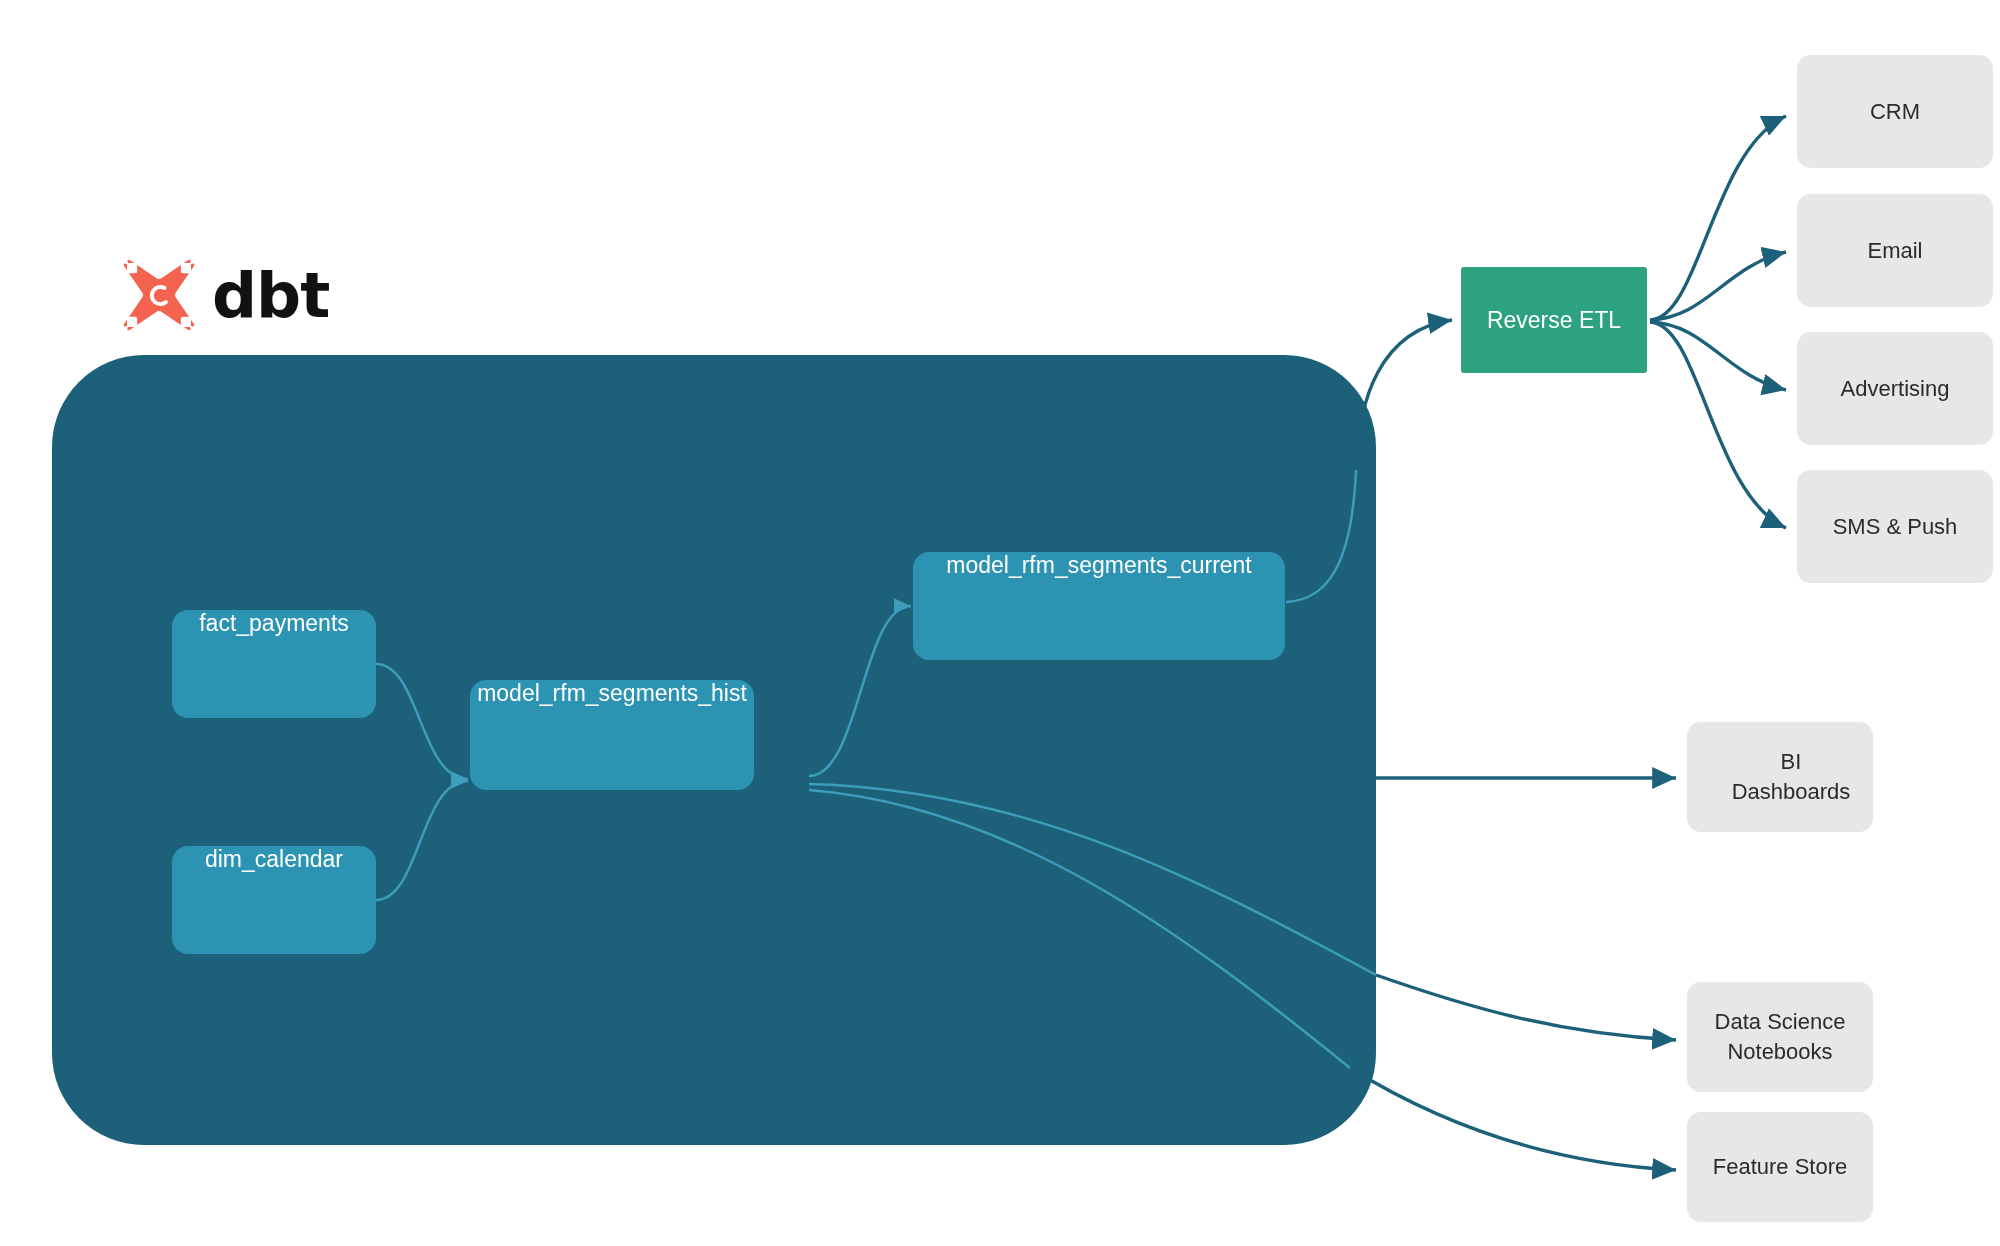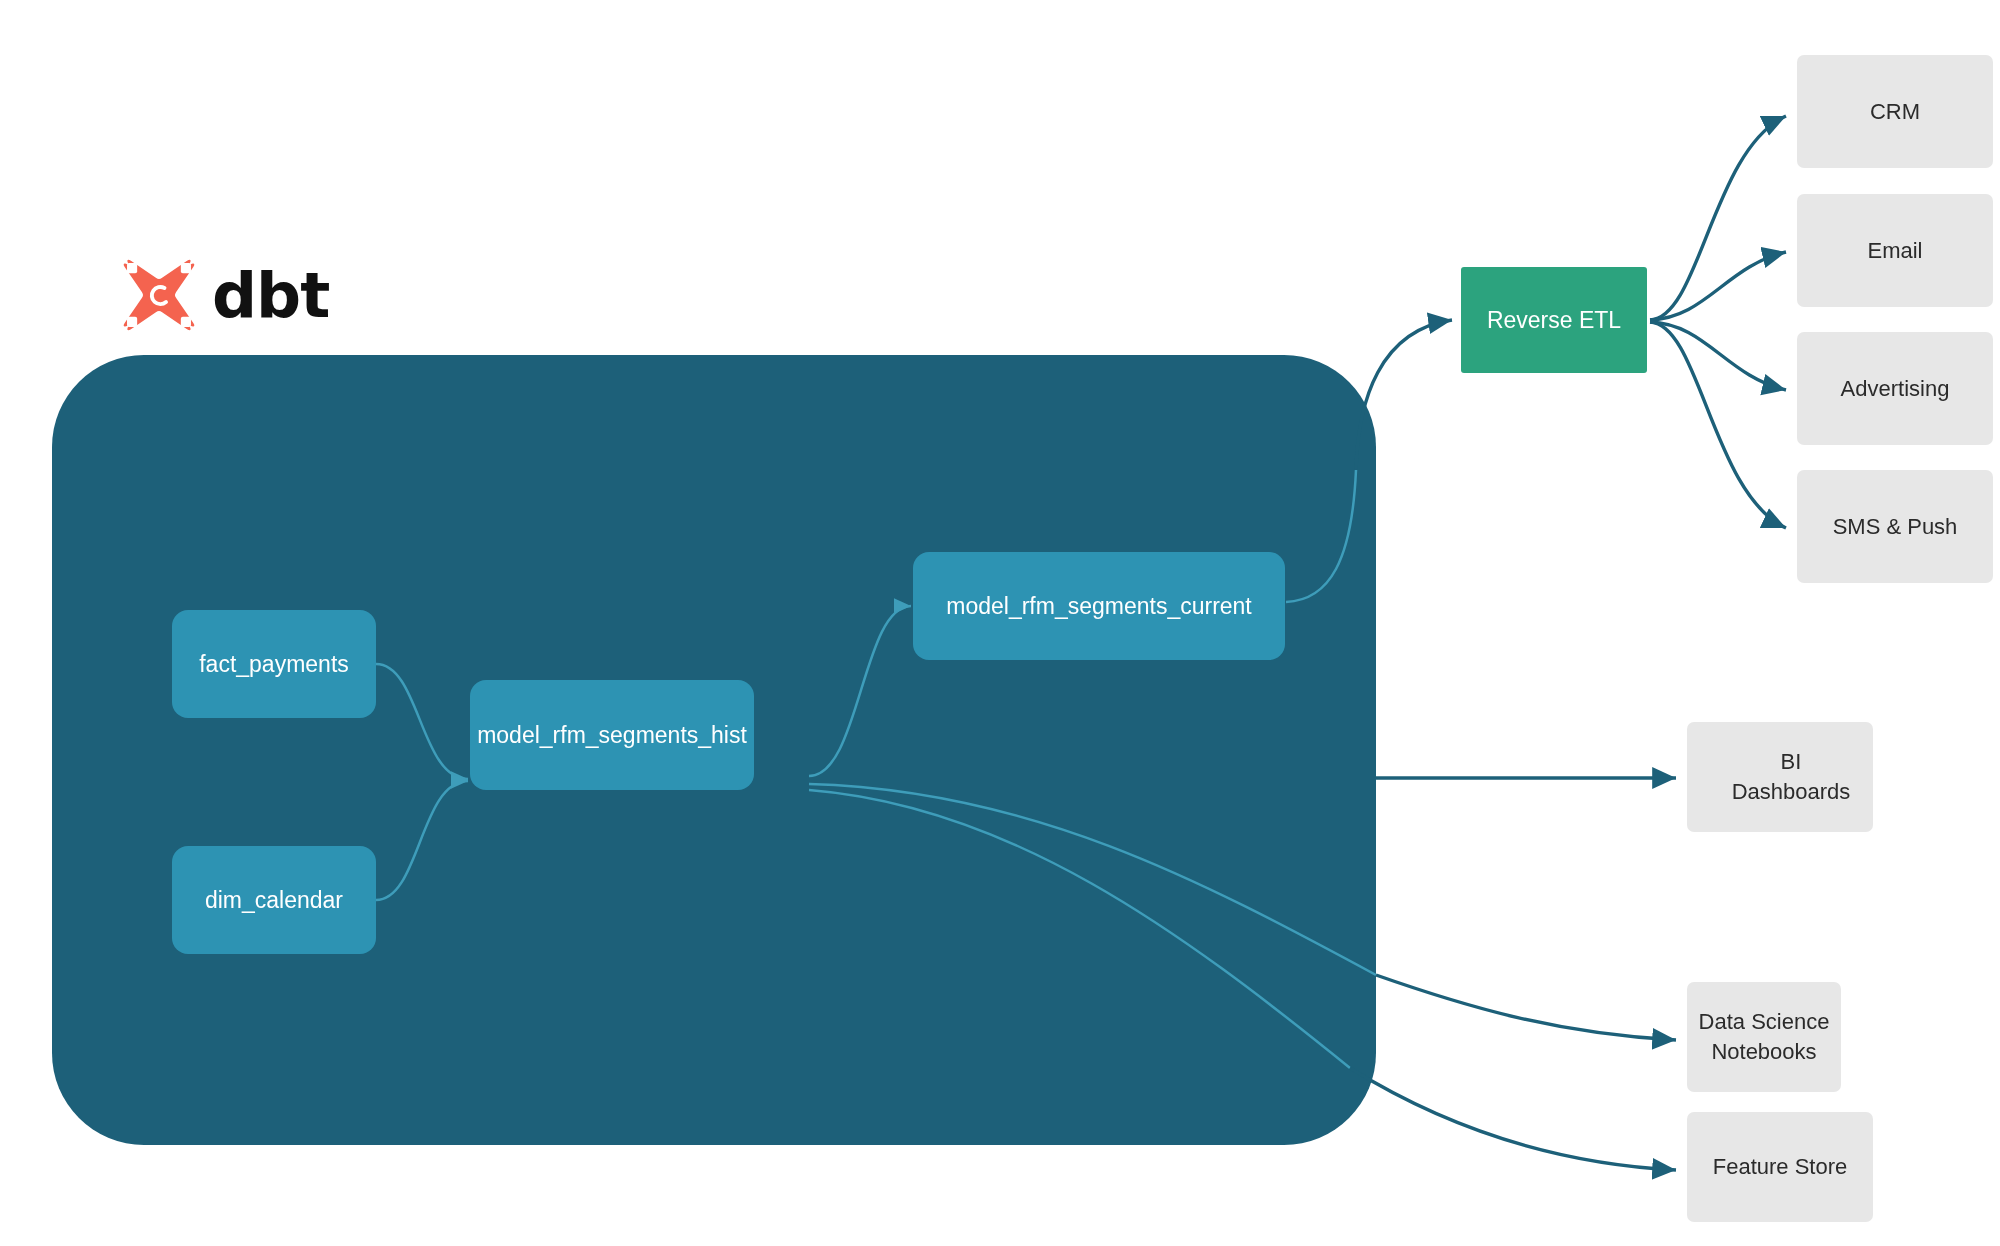--- a/index.html
+++ b/index.html
@@ -55,27 +55,27 @@
     background: #1D6079;
     border-radius: 92px;
   }
 
   
   .model-node {
     position: absolute;
     background: #2D93B3;
     border-radius: 16px;
     display: flex;
-    align-items: center;
+    align-items: flex-start;
     justify-content: center;
     color: #ffffff;
     font-size: 23px;
     text-align: center;
     box-sizing: border-box;
-    padding: 15px 18px;
+    padding: 0 18px;
   }
   .node-fact-payments { left: 172px; top: 610px; width: 204px; height: 108px; }
   .node-dim-calendar  { left: 172px; top: 846px; width: 204px; height: 108px; }
   .node-hist          { left: 470px; top: 680px; width: 284px; height: 110px; }
   .node-current       { left: 913px; top: 552px; width: 372px; height: 108px; }
 
   
   .etl-node {
     position: absolute;
     left: 1461px;
@@ -88,37 +88,37 @@
     align-items: center;
     justify-content: center;
     color: #ffffff;
     font-size: 23px;
   }
 
   
   .consumer-node {
     position: absolute;
     background: #E7E7E7;
-    border-radius: 7px;
+    border-radius: 14px;
     display: flex;
     align-items: center;
     justify-content: center;
     color: #2B2B2B;
     font-size: 22px;
     text-align: center;
     line-height: 1.35;
     box-sizing: border-box;
     padding: 0 10px;
   }
   .node-crm        { left: 1797px; top: 55px;   width: 196px; height: 113px; }
   .node-email      { left: 1797px; top: 194px;  width: 196px; height: 113px; }
   .node-adv        { left: 1797px; top: 332px;  width: 196px; height: 113px; }
   .node-sms        { left: 1797px; top: 470px;  width: 196px; height: 113px; }
   .node-bi         { left: 1687px; top: 722px;  width: 186px; height: 110px; padding-left: 32px; }
-  .node-ds         { left: 1687px; top: 982px;  width: 154px; height: 110px; }
+  .node-ds         { left: 1687px; top: 982px;  width: 186px; height: 110px; }
   .node-fs         { left: 1687px; top: 1112px; width: 186px; height: 110px; }
 
   .edge-layer {
     position: absolute;
     left: 0; top: 0;
     width: 2000px; height: 1246px;
     pointer-events: none;
   }
 </style>
 </head>

